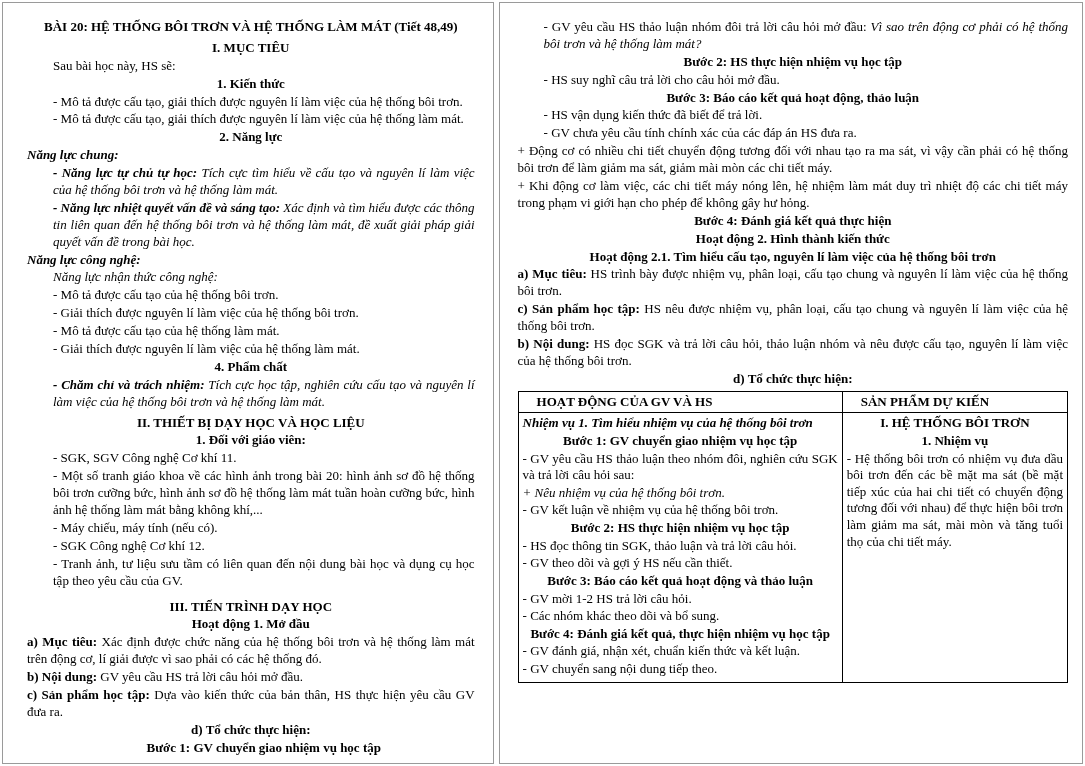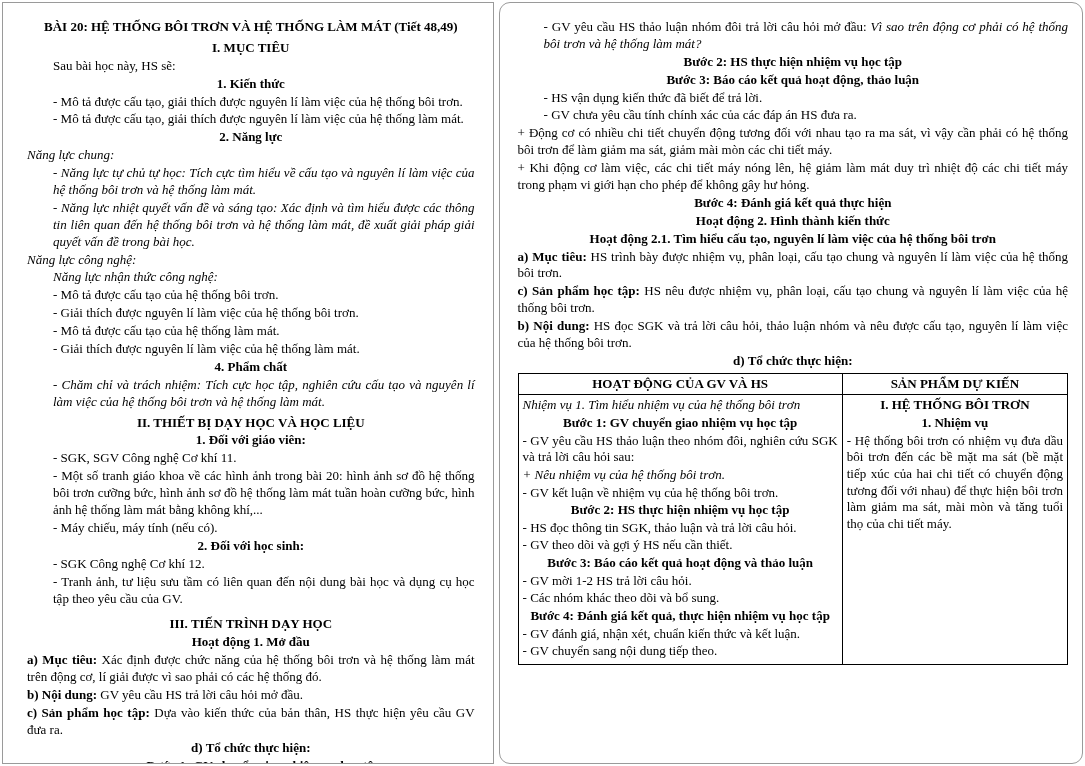--- a/index.html
+++ b/index.html
@@ -31,36 +31,35 @@
     width: 540px;
     height: 762px;
     margin: 2px 2px 2px 2px;
     padding: 16px 18px 8px 24px;
   }
   .page-right {
     width: 644px;
     height: 762px;
     margin: 2px 2px 2px 3px;
     padding: 16px 14px 8px 18px;
-    border-radius: 11px;
   }
   .doc {
     font-size: 13.0px;
     line-height: 1.30;
     text-align: justify;
   }
   .doc p {
     margin: 0 0 1px 0;
   }
   .ctr {
     text-align: center;
   }
   .b { font-weight: bold; text-align: center; }
   .i { font-style: italic; }
-  .bi { font-weight: normal; font-style: italic; }
+  .bi { font-weight: bold; font-style: italic; }
   .u { }
   .ind1 { text-indent: 26px; }
   .ind2 { padding-left: 26px; }
   .sp-top { margin-top: 9px !important; }
   .sp-top-sm { margin-top: 4px !important; }
 
   table.grid {
     border-collapse: collapse;
     width: 100%;
     margin-top: 3px;
@@ -68,21 +67,21 @@
   }
   table.grid th, table.grid td {
     border: 1px solid #000000;
     vertical-align: top;
     padding: 2px 4px 3px 4px;
     font-size: 13.0px;
     line-height: 1.28;
     text-align: justify;
   }
   table.grid th {
-    text-align: center;
+    text-align: left;
     font-weight: bold;
     padding: 2px 18px;
   }
   .col-a { width: 59%; }
   .col-b { width: 41%; }
   .cell p { margin: 0 0 1px 0; }
 </style>
 </head>
 <body>
 
@@ -106,42 +105,42 @@
       <p class="ind2">- Giải thích được nguyên lí làm việc của hệ thống bôi trơn.</p>
       <p class="ind2">- Mô tả được cấu tạo của hệ thống làm mát.</p>
       <p class="ind2">- Giải thích được nguyên lí làm việc của hệ thống làm mát.</p>
       <p class="b">4. Phẩm chất</p>
       <p class="ind2"><span class="bi">- Chăm chỉ và trách nhiệm:</span><span class="i"> Tích cực học tập, nghiên cứu cấu tạo và nguyên lí làm việc của hệ thống bôi trơn và hệ thống làm mát.</span></p>
       <p class="b u sp-top-sm">II. THIẾT BỊ DẠY HỌC VÀ HỌC LIỆU</p>
       <p class="b">1. Đối với giáo viên:</p>
       <p class="ind2">- SGK, SGV Công nghệ Cơ khí 11.</p>
       <p class="ind2">- Một số tranh giáo khoa về các hình ảnh trong bài 20: hình ảnh sơ đồ hệ thống bôi trơn cưỡng bức, hình ảnh sơ đồ hệ thống làm mát tuần hoàn cưỡng bức, hình ảnh hệ thống làm mát bằng không khí,...</p>
       <p class="ind2">- Máy chiếu, máy tính (nếu có).</p>
-      <p class="b">2. Đối với học sinh:</p>
       <p class="ind2">- SGK Công nghệ Cơ khí 12.</p>
       <p class="ind2">- Tranh ảnh, tư liệu sưu tầm có liên quan đến nội dung bài học và dụng cụ học tập theo yêu cầu của GV.</p>
       <p class="b sp-top">III. TIẾN TRÌNH DẠY HỌC</p>
       <p class="b">Hoạt động 1. Mở đầu</p>
       <p><span class="b">a) Mục tiêu:</span><span> Xác định được chức năng của hệ thống bôi trơn và hệ thống làm mát trên động cơ, lí giải được vì sao phải có các hệ thống đó.</span></p>
       <p><span class="b">b) Nội dung:</span><span> GV yêu cầu HS trả lời câu hỏi mở đầu.</span></p>
       <p><span class="b">c) Sản phẩm học tập:</span><span> Dựa vào kiến thức của bản thân, HS thực hiện yêu cầu GV đưa ra.</span></p>
       <p class="b">d) Tổ chức thực hiện:</p>
       <p class="b ind1">Bước 1: GV chuyển giao nhiệm vụ học tập</p>
     </div>
   </div>
 
   <div class="page page-right">
     <div class="doc">
       <p class="ind2"><span>- GV yêu cầu HS thảo luận nhóm đôi trả lời câu hỏi mở đầu: </span><span class="i">Vì sao trên động cơ phải có hệ thống bôi trơn và hệ thống làm mát?</span></p>
       <p class="b">Bước 2: HS thực hiện nhiệm vụ học tập</p>
+      <p class="ind2">- HS suy nghĩ câu trả lời cho câu hỏi mở đầu.</p>
       <p class="b">Bước 3: Báo cáo kết quả hoạt động, thảo luận</p>
       <p class="ind2">- HS vận dụng kiến thức đã biết để trả lời.</p>
       <p class="ind2">- GV chưa yêu cầu tính chính xác của các đáp án HS đưa ra.</p>
       <p>+ Động cơ có nhiều chi tiết chuyển động tương đối với nhau tạo ra ma sát, vì vậy cần phải có hệ thống bôi trơn để làm giảm ma sát, giảm mài mòn các chi tiết máy.</p>
-      <p>+ Khi động cơ làm việc, các chi tiết máy nóng lên, hệ giảm làm mát duy trì nhiệt độ các chi tiết máy trong phạm vi giới hạn cho phép để không gây hư hỏng.</p>
+      <p>+ Khi động cơ làm việc, các chi tiết máy nóng lên, hệ nhiệm làm mát duy trì nhiệt độ các chi tiết máy trong phạm vi giới hạn cho phép để không gây hư hỏng.</p>
       <p class="b">Bước 4: Đánh giá kết quả thực hiện</p>
       <p class="b">Hoạt động 2. Hình thành kiến thức</p>
       <p class="b">Hoạt động 2.1. Tìm hiểu cấu tạo, nguyên lí làm việc của hệ thống bôi trơn</p>
       <p><span class="b">a) Mục tiêu:</span><span> HS trình bày được nhiệm vụ, phân loại, cấu tạo chung và nguyên lí làm việc của hệ thống bôi trơn.</span></p>
       <p><span class="b">c) Sản phẩm học tập:</span><span> HS nêu được nhiệm vụ, phân loại, cấu tạo chung và nguyên lí làm việc của hệ thống bôi trơn.</span></p>
       <p><span class="b">b) Nội dung:</span><span> HS đọc SGK và trả lời câu hỏi, thảo luận nhóm và nêu được cấu tạo, nguyên lí làm việc của hệ thống bôi trơn.</span></p>
       <p class="b">d) Tổ chức thực hiện:</p>
 
       <table class="grid">
         <colgroup>

